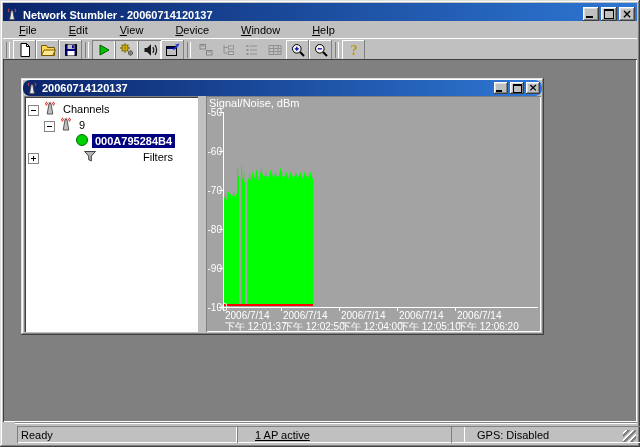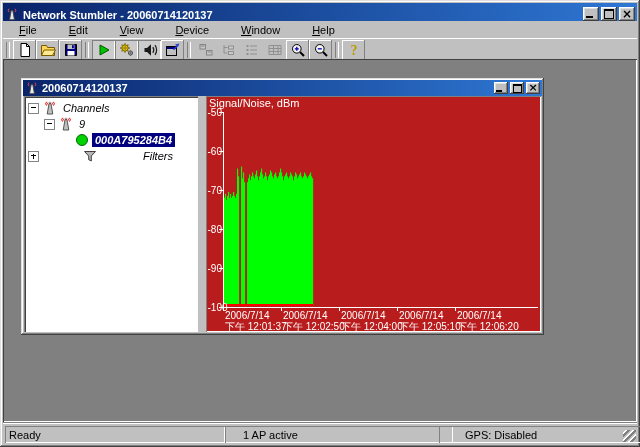--- a/index.html
+++ b/index.html
@@ -37,43 +37,43 @@
 
   
   .mdi{position:absolute;left:3px;top:59px;right:3px;bottom:25px;background:#808080;
        box-shadow:inset 1px 1px #404040, inset -1px -1px #fff;}
 
   
   .doc{position:absolute;left:18px;top:19px;width:523px;height:257px;background:#c0c0c0;
        box-shadow:inset -1px -1px #404040, inset 1px 1px #dfdfdf, inset -2px -2px #808080, inset 2px 2px #fff;}
   .doc-title{position:absolute;left:2px;top:2px;right:2px;height:16px;
              background:linear-gradient(to right,#0a246a,#2e77d4);
-             display:flex;align-items:center;color:#fff;padding:0 2px;}
+             display:flex;align-items:center;color:#fff;padding:0 2px;border-radius:7px;}
   .doc-title .ttl{font-size:11px;font-weight:bold;margin-left:3px;flex:1;white-space:nowrap;}
   .doc-content{position:absolute;left:3px;top:18px;right:3px;bottom:3px;display:flex;}
   .tree-pane{width:174px;background:#fff;overflow:hidden;
              box-shadow:inset 1px 1px #808080, inset 2px 2px #404040, inset -1px -1px #fff;}
   .splitter{width:8px;flex:none;}
-  .chart-pane{flex:1;background:#b91c1c;position:relative;
+  .chart-pane{flex:1;background:#a3a3a3;position:relative;
               box-shadow:inset 1px 1px #808080, inset -1px -1px #fff;}
 
   
   .tree{padding:4px 0 0 4px;font-size:11px;color:#000;}
-  .tree-row{height:16px;display:flex;align-items:center;font-style:italic;}
+  .tree-row{height:16px;display:flex;align-items:flex-end;}
   .expander{width:9px;height:9px;border:1px solid #848484;background:#fff;position:relative;flex:none;}
   .expander .h{position:absolute;left:2px;top:3.5px;width:5px;height:1px;background:#000;}
   .expander .v{position:absolute;left:3.5px;top:2px;width:1px;height:5px;background:#000;}
   .tspacer{width:11px;flex:none;}
   .ticon{width:16px;height:16px;margin:0 2px 0 3px;flex:none;}
   .ticon svg{display:block;}
   .tlabel{padding:1px 3px;white-space:nowrap;}
   .tree-row.selected .tlabel{background:#000080;color:#fff;font-weight:bold;}
 
   
-  .status{position:absolute;left:3px;right:3px;bottom:3px;height:22px;background:#c0c0c0;}
+  .status{position:absolute;left:15px;right:3px;bottom:3px;height:22px;background:#c0c0c0;}
   .status::before{content:"";position:absolute;left:0;right:0;top:0;height:2px;
                   box-shadow:inset 0 1px #808080, inset 0 -1px #fff;}
   .spanel{position:absolute;top:4px;height:17px;font-size:11px;color:#000;display:flex;align-items:center;
           box-shadow:inset 1px 1px #808080, inset -1px -1px #fff;}
   .grip{position:absolute;right:1px;bottom:1px;width:13px;height:13px;
         background:repeating-linear-gradient(135deg,#c0c0c0 0 2px,#fff 2px 3px,#808080 3px 5px);}
 </style>
 </head>
 <body>
 
@@ -455,16 +455,16 @@
               <text x="250" y="233" fill="#ffffff" font-size="10" font-family="Liberation Sans,sans-serif">下午 12:06:20</text>
             </svg>
         </div>
       </div>
     </div>
   </div>
 
   <div class="status" id="statusbar">
     <div class="grip"></div>
   <div class="spanel" style="left: 2px; width: 216px; padding-left: 4px;">Ready</div>
-      <div class="spanel" style="left: 222px; width: 210px; padding-left: 18px;">1 AP active</div>
+      <div class="spanel" style="left: 222px; width: 210px; padding-left: 18px; text-decoration: underline;">1 AP active</div>
       <div class="spanel" style="left: 436px; width: 194px; padding-left: 26px;">GPS: Disabled</div>
     </div>
 </div>
 
 </body></html>

